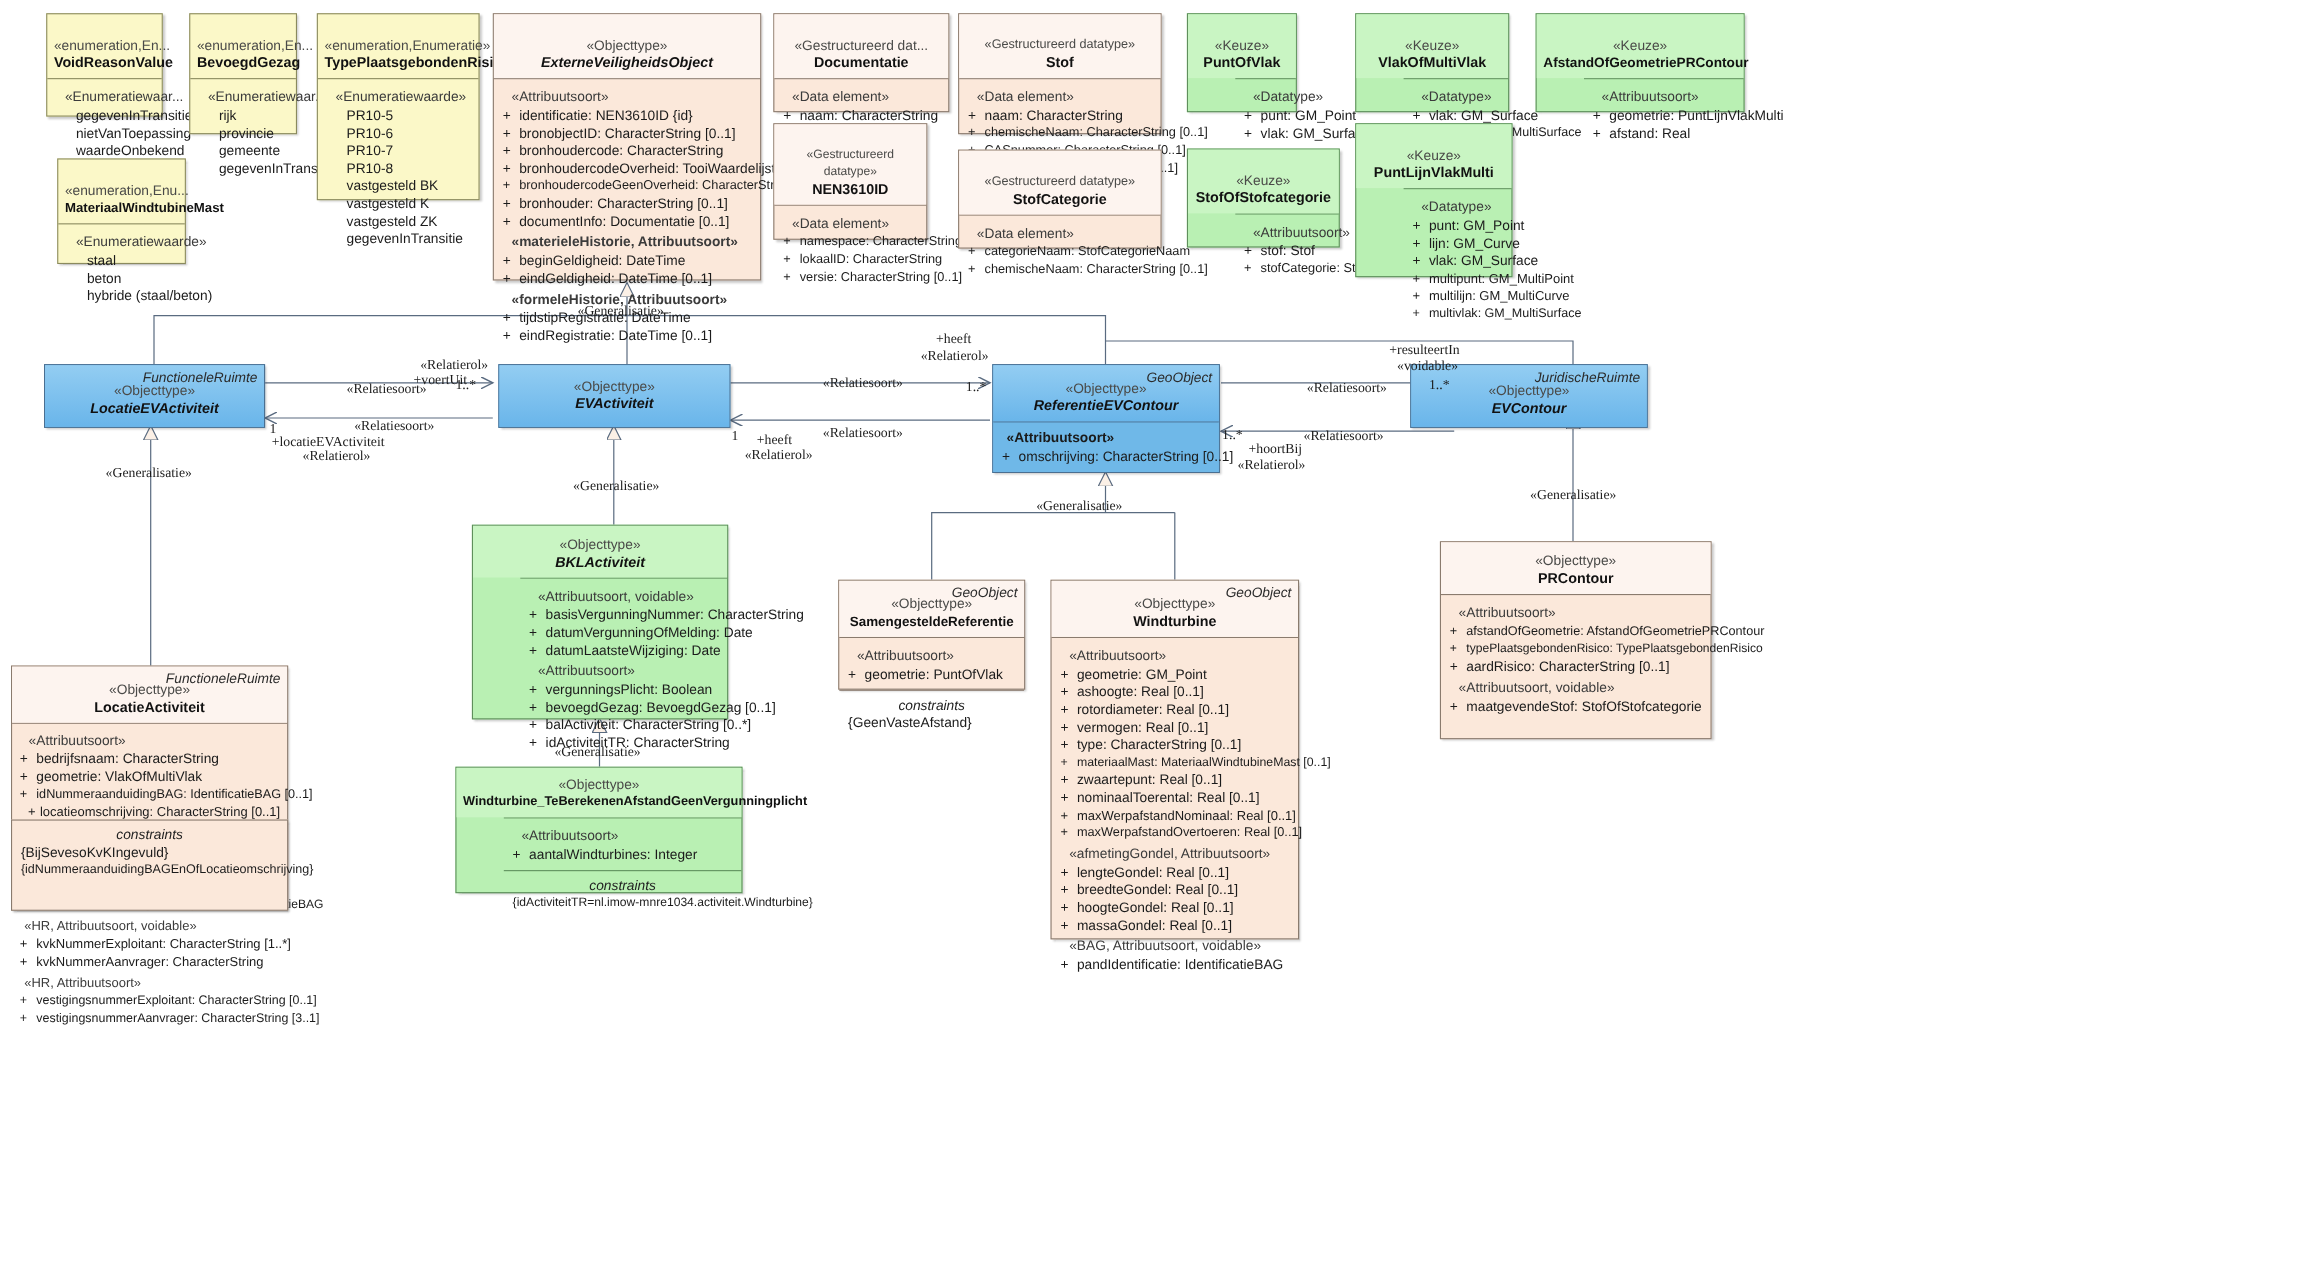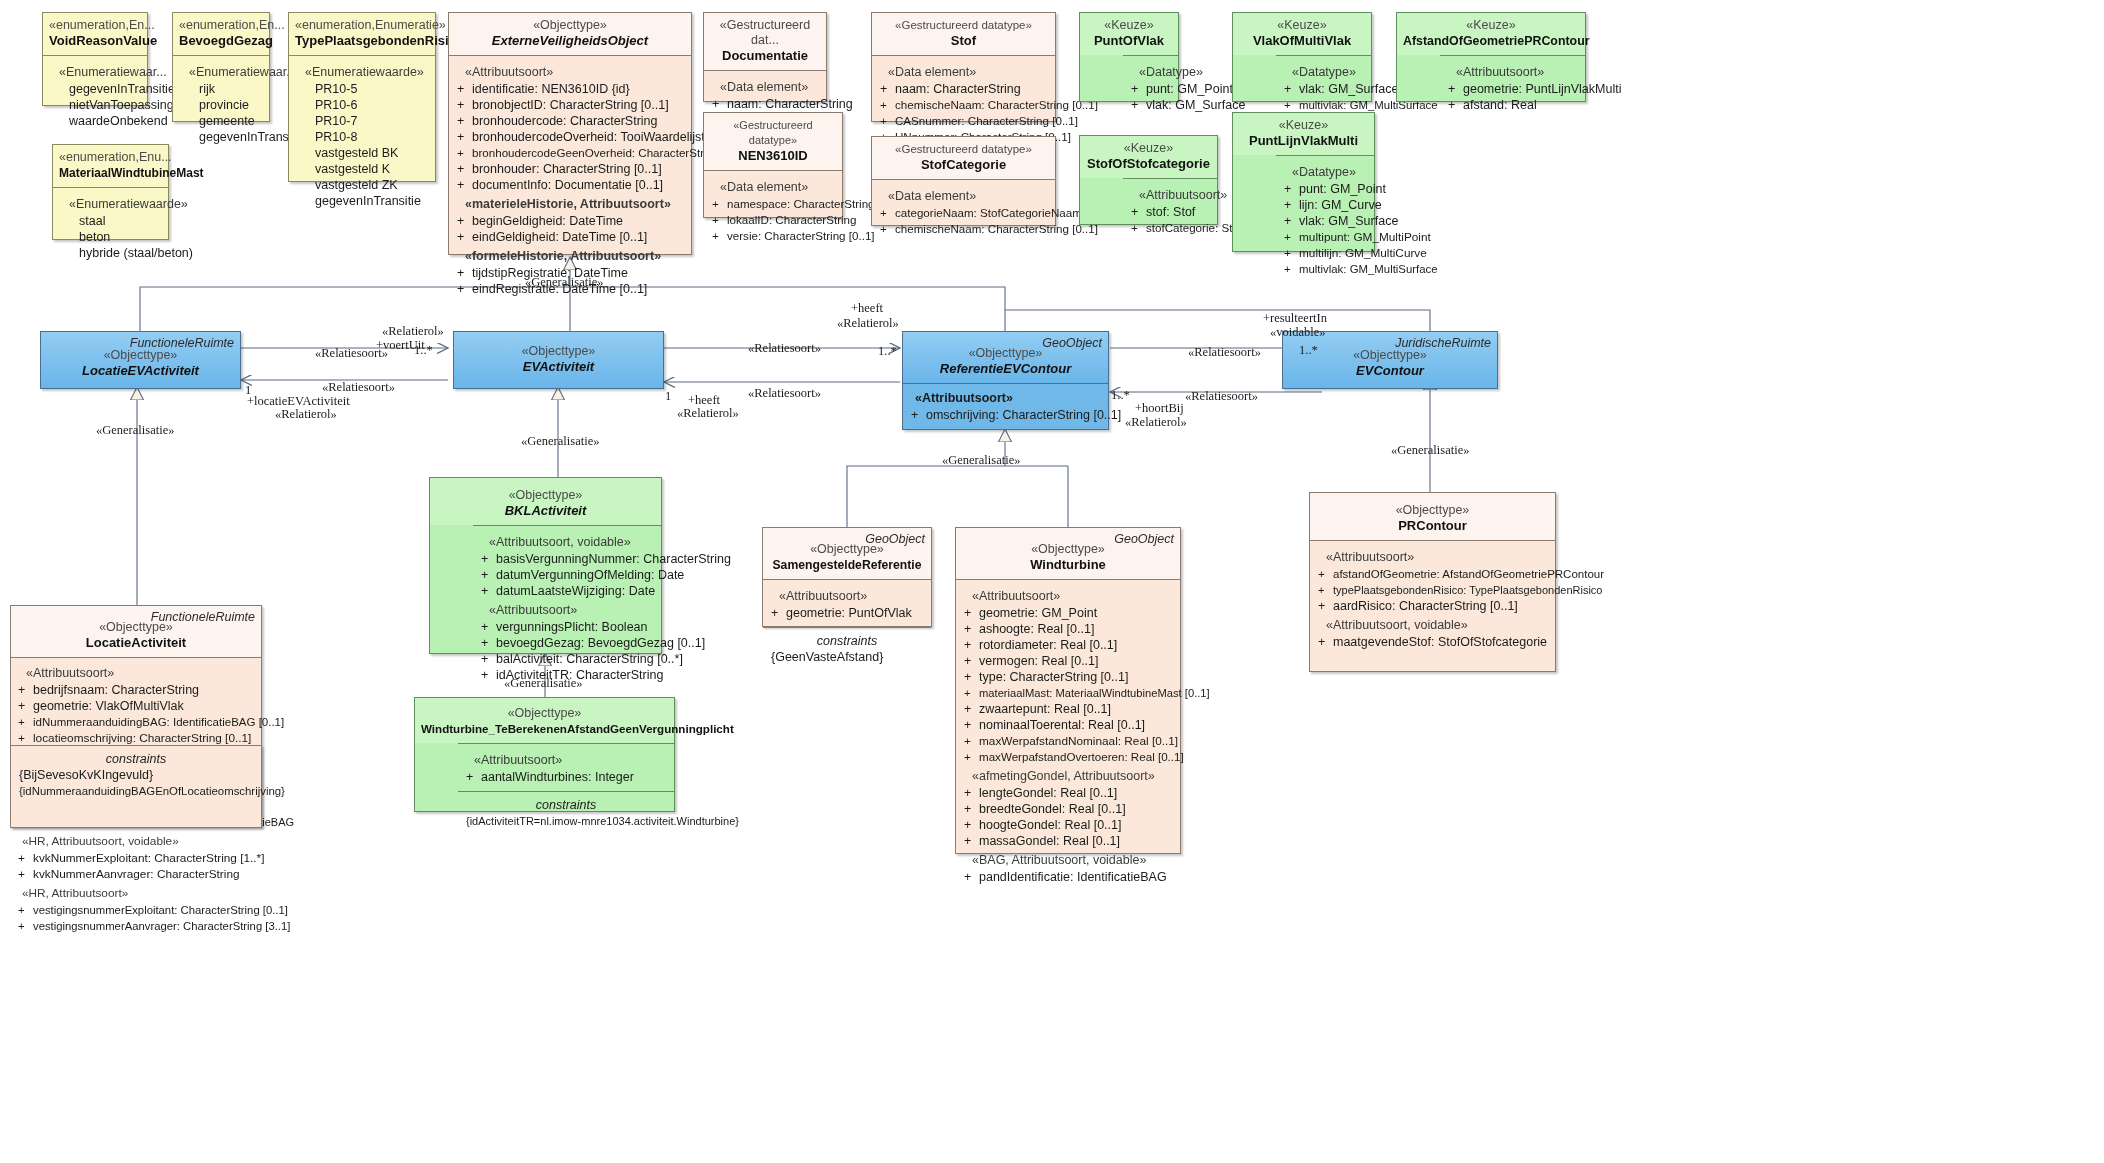--- a/index.html
+++ b/index.html
@@ -1,21 +1,21 @@
 <!DOCTYPE html>
 <html><head>
 <meta charset="utf-8">
 <style>
   html,body{margin:0;padding:0;background:#ffffff;}
   body{font-family:"Liberation Sans",sans-serif;}
   #canvas{position:relative;width:2104px;height:1163px;overflow:hidden;background:#fff;}
 
   .cls{position:absolute;box-sizing:border-box;border:1px solid #7a7a6a;
        box-shadow:2px 2px 2px rgba(0,0,0,.22);}
-  .cls .hdr{box-sizing:border-box;padding:5px 6px 6px;text-align:center;position:relative;}
+  .cls .hdr{box-sizing:border-box;padding:21px 6px 6px;text-align:center;position:relative;}
   .cls .body{box-sizing:border-box;border-top:1px solid #7a7a6a;padding:5px 4px 6px;}
   .cls .sect{box-sizing:border-box;border-top:1px solid #7a7a6a;padding:5px 4px 6px;text-align:center;}
 
   .stereo{font-size:12.5px;color:#4a4a48;line-height:15px;}
   .cname{font-size:13px;font-weight:bold;color:#111;line-height:16px;}
   .cname.ital{font-style:italic;}
   .corner{position:absolute;right:6px;top:4px;font-size:12.5px;font-style:italic;color:#2b2b2b;}
 
   .grp{font-size:12.5px;color:#3b3b3b;padding:3px 0 1px 12px;line-height:16px;white-space:nowrap;}
   .attr{font-size:12.5px;color:#1b1b1b;line-height:16px;white-space:nowrap;padding-left:4px;}
@@ -162,21 +162,21 @@
       <div class="attr"><span class="vis">+</span><span>documentInfo: Documentatie [0..1]</span></div>
       <div class="grp" style="font-weight:bold;">«materieleHistorie, Attribuutsoort»</div>
       <div class="attr"><span class="vis">+</span><span>beginGeldigheid: DateTime</span></div>
       <div class="attr"><span class="vis">+</span><span>eindGeldigheid: DateTime [0..1]</span></div>
       <div class="grp" style="font-weight:bold;">«formeleHistorie, Attribuutsoort»</div>
       <div class="attr"><span class="vis">+</span><span>tijdstipRegistratie: DateTime</span></div>
       <div class="attr"><span class="vis">+</span><span>eindRegistratie: DateTime [0..1]</span></div>
     </div>
   </div>
 
-  <div class="cls peach" style="left:703px;top:12px;width:124px;height:90px;">
+  <div class="cls peach" style="left:703px;top:12px;width:160px;height:90px;">
     <div class="hdr">
       <div class="stereo">«Gestructureerd dat...</div>
       <div class="cname">Documentatie</div>
     </div>
     <div class="body">
       <div class="grp">«Data element»</div>
       <div class="attr"><span class="vis">+</span><span>naam: CharacterString</span></div>
       <div class="attr"><span class="vis">+</span><span>link: CharacterString</span></div>
     </div>
   </div>
@@ -323,21 +323,21 @@
     <div class="hdr" style="padding-top:14px;">
       <div class="corner">FunctioneleRuimte</div>
       <div class="stereo">«Objecttype»</div>
       <div class="cname">LocatieActiviteit</div>
     </div>
     <div class="body" style="padding:4px 3px;">
       <div class="grp">«Attribuutsoort»</div>
       <div class="attr"><span class="vis">+</span><span>bedrijfsnaam: CharacterString</span></div>
       <div class="attr"><span class="vis">+</span><span>geometrie: VlakOfMultiVlak</span></div>
       <div class="attr" style="font-size:11.5px;"><span class="vis">+</span><span>idNummeraanduidingBAG: IdentificatieBAG [0..1]</span></div>
-      <div class="attr" style="font-size:11.8px;"><span class="vis">+</span><span>locatieomschrijving: CharacterString [0..1]</span></div>
+      <div class="attr" style="font-size:11.8px;text-align:center;"><span class="vis">+</span><span>locatieomschrijving: CharacterString [0..1]</span></div>
       <div class="attr"><span class="vis">+</span><span>omschrijving: CharacterString [0..1]</span></div>
       <div class="attr"><span class="vis">+</span><span>eigenaar: CharacterString [0..1]</span></div>
       <div class="grp" style="font-size:11.8px;padding-left:8px;">«Exploitant, Attribuutsoort, voidable»</div>
       <div class="attr"><span class="vis">+</span><span>naamExploitant: CharacterString</span></div>
       <div class="attr" style="font-size:11px;"><span class="vis">+</span><span>idNummeraanduidingBAGExploitant: IdentificatieBAG</span></div>
       <div class="grp" style="font-size:11.8px;padding-left:8px;">«HR, Attribuutsoort, voidable»</div>
       <div class="attr" style="font-size:11.8px;"><span class="vis">+</span><span>kvkNummerExploitant: CharacterString [1..*]</span></div>
       <div class="attr" style="font-size:11.8px;"><span class="vis">+</span><span>kvkNummerAanvrager: CharacterString</span></div>
       <div class="grp" style="font-size:11.8px;padding-left:8px;">«HR, Attribuutsoort»</div>
       <div class="attr" style="font-size:11.3px;"><span class="vis">+</span><span>vestigingsnummerExploitant: CharacterString [0..1]</span></div>

